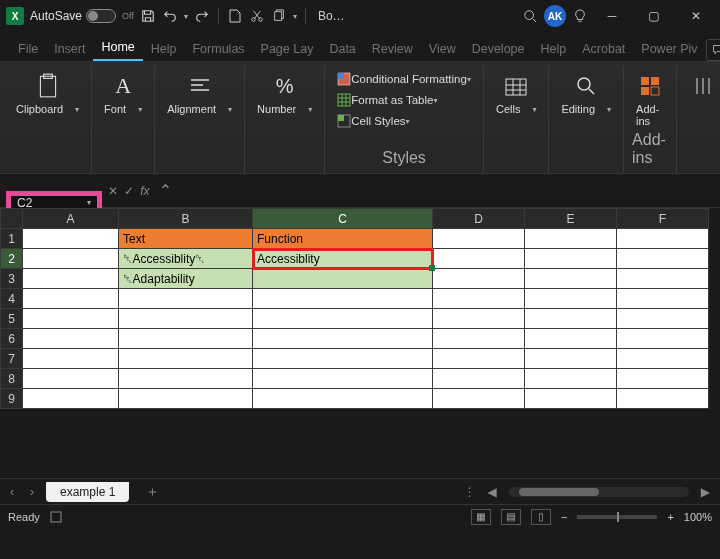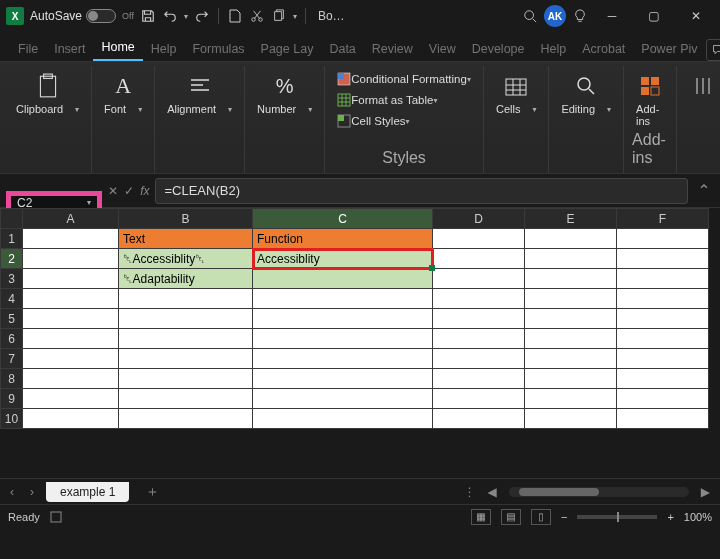--- a/index.html
+++ b/index.html
@@ -336,23 +336,20 @@
 <div class="fbar">
   <div class="name-box">
     <span>C2</span>
     <span class="chev">▾</span>
   </div>
   <div class="fb-icons">
     <span>✕</span>
     <span>✓</span>
     <span style="font-style:italic;">fx</span>
   </div>
-  <div class="formula-input">
-    <span>=CLEAN(B2)</span>
-  </div>
   <div class="fbar-expand">⌃</div>
 </div>
 
 <div class="grid-wrap">
 <table class="grid">
   <tbody>
         <tr>
     <th class="corner"></th>
     <th class="colh colw-A">A</th>
     <th class="colh colw-B">B</th>
@@ -435,29 +432,20 @@
         </tr>
   <tr>
           <th class="rowh">9</th>
           <td class="empty"></td>
           <td class="empty"></td>
           <td class="empty"></td>
           <td class="empty"></td>
           <td class="empty"></td>
           <td class="empty"></td>
         </tr>
-  <tr>
-          <th class="rowh">10</th>
-          <td class="empty"></td>
-          <td class="empty"></td>
-          <td class="empty"></td>
-          <td class="empty"></td>
-          <td class="empty"></td>
-          <td class="empty"></td>
-        </tr>
 </tbody>
     </table>
 </div>
 
 <div class="sheetbar">
   <span class="nav-arrow">‹</span>
   <span class="nav-arrow">›</span>
   <div class="sheet-tab">example 1</div>
   <span class="add-sheet">＋</span>
   <div class="sp"></div>

